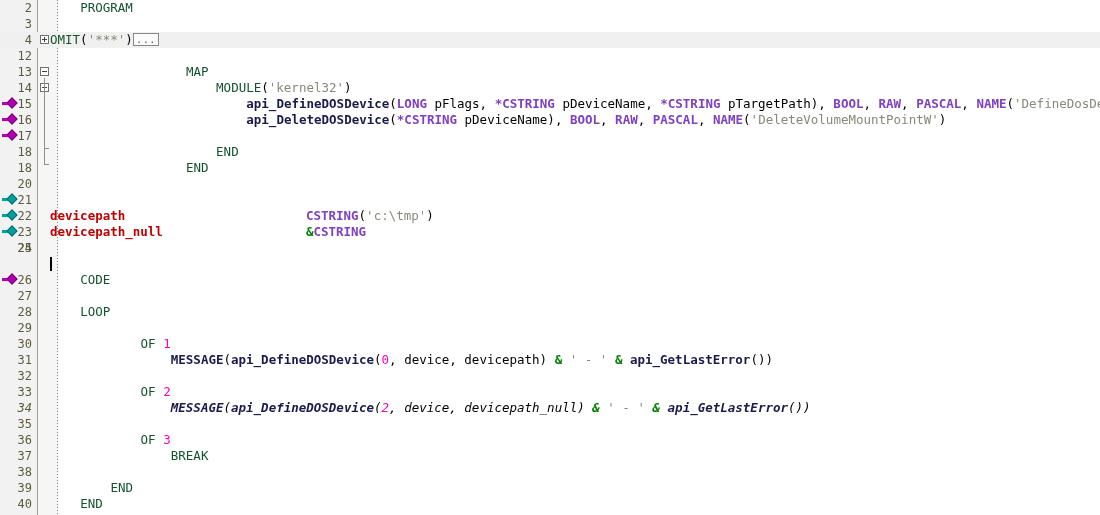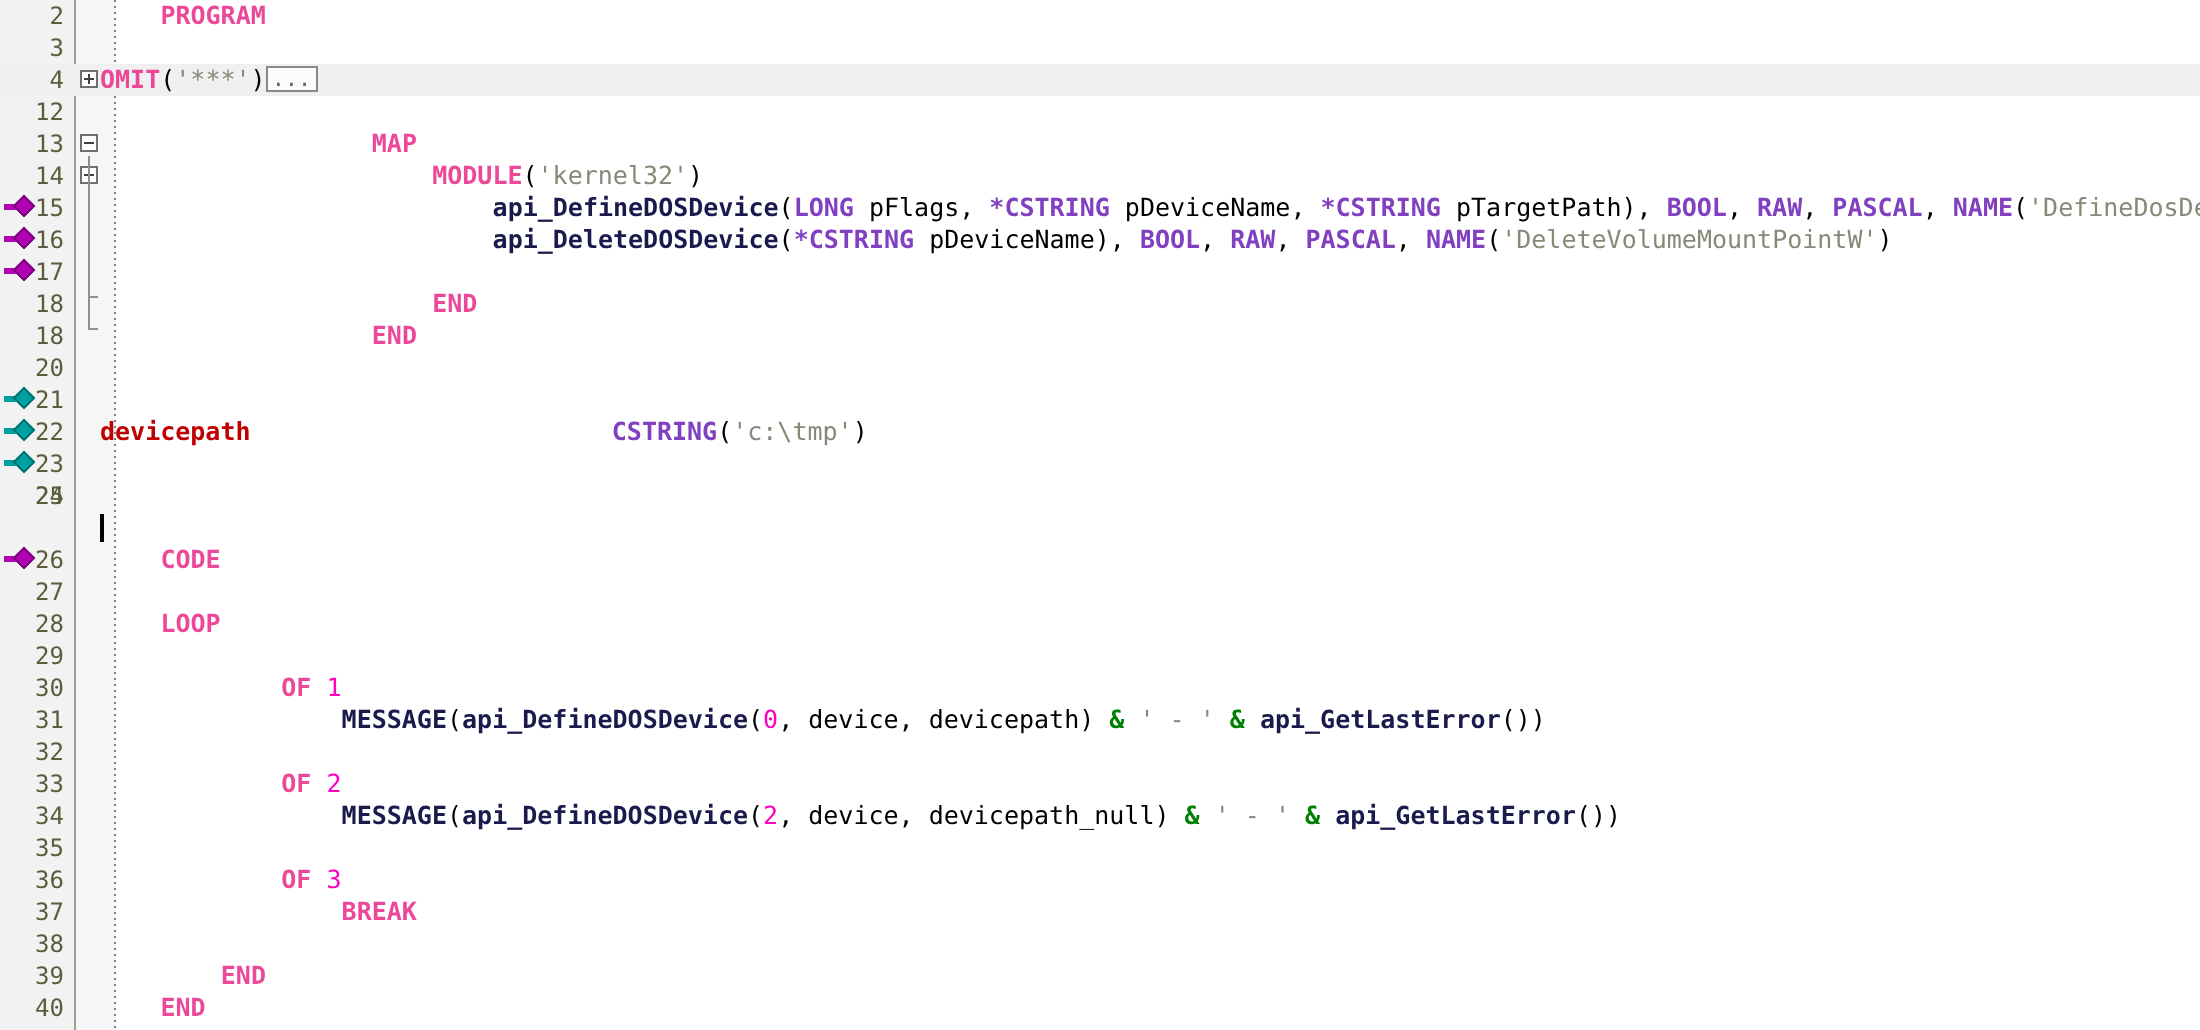--- a/index.html
+++ b/index.html
@@ -61,21 +61,21 @@
   .code {
     position:absolute; left:50px; top:0; height:16px;
     line-height:16px;
     white-space:pre;
     font-family:"DejaVu Sans Mono","Liberation Mono",monospace;
     font-size:12.5px;
     color:#000000;
   }
 
   
-  .kw    { color:#ec4899; font-weight:bold; }   
+  .kw    { color:#14532d; font-weight:normal; }   
   .typ   { color:#8040c0; font-weight:bold; }   
   .fn    { color:#1a1a4d; font-weight:bold; }   
   .var   { color:#c00000; font-weight:bold; }   
   .str   { color:#888878; }                     
   .num   { color:#ff00c0; }                     
   .amp   { color:#008000; font-weight:bold; }   
   .pl    { color:#000000; }                     
 
   
   .foldbox {
@@ -228,20 +228,21 @@
           <div class="dia"></div>
         </div>
         <div class="code" style="left: 50px;"><span class="var">devicepath</span><span class="pl">                        </span><span class="typ">CSTRING</span><span class="pl">(</span><span class="str">'c:\tmp'</span><span class="pl">)</span></div>
       </div>
       <div class="row" style="top: 224px;">
         <div class="lnum">23</div>
         <div class="marker teal">
           <div class="tail"></div>
           <div class="dia"></div>
         </div>
+        <div class="code" style="left: 50px;"><span class="var">devicepath_null</span><span class="pl">                   </span><span class="amp">&amp;</span><span class="typ">CSTRING</span></div>
       </div>
       <div class="row" style="top: 240px;">
         <div class="lnum">24</div>
         <div class="code" style="left: 50px;"></div>
       </div>
       <div class="row" style="top: 240px;">
         <div class="lnum">25</div>
         <div class="code" style="left: 50px;"></div>
       </div>
       <div class="row" style="top: 272px;">
@@ -272,21 +273,21 @@
         <div class="code" style="left: 170.8px;"><span class="fn">MESSAGE</span><span class="pl">(</span><span class="fn">api_DefineDOSDevice</span><span class="pl">(</span><span class="num">0</span><span class="pl">, device, devicepath) </span><span class="amp">&amp;</span><span class="pl"> </span><span class="str">' - '</span><span class="pl"> </span><span class="amp">&amp;</span><span class="pl"> </span><span class="fn">api_GetLastError</span><span class="pl">())</span></div>
       </div>
       <div class="row" style="top: 368px;">
         <div class="lnum">32</div>
         <div class="code" style="left: 50px;"></div>
       </div>
       <div class="row" style="top: 384px;">
         <div class="lnum">33</div>
         <div class="code" style="left: 140.6px;"><span class="kw">OF</span><span class="pl"> </span><span class="num">2</span></div>
       </div>
-      <div class="row" style="top: 400px;">
+      <div class="row" style="top: 400px; font-style: italic;">
         <div class="lnum">34</div>
         <div class="code" style="left: 170.8px;"><span class="fn">MESSAGE</span><span class="pl">(</span><span class="fn">api_DefineDOSDevice</span><span class="pl">(</span><span class="num">2</span><span class="pl">, device, devicepath_null) </span><span class="amp">&amp;</span><span class="pl"> </span><span class="str">' - '</span><span class="pl"> </span><span class="amp">&amp;</span><span class="pl"> </span><span class="fn">api_GetLastError</span><span class="pl">())</span></div>
       </div>
       <div class="row" style="top: 416px;">
         <div class="lnum">35</div>
         <div class="code" style="left: 50px;"></div>
       </div>
       <div class="row" style="top: 432px;">
         <div class="lnum">36</div>
         <div class="code" style="left: 140.6px;"><span class="kw">OF</span><span class="pl"> </span><span class="num">3</span></div>

